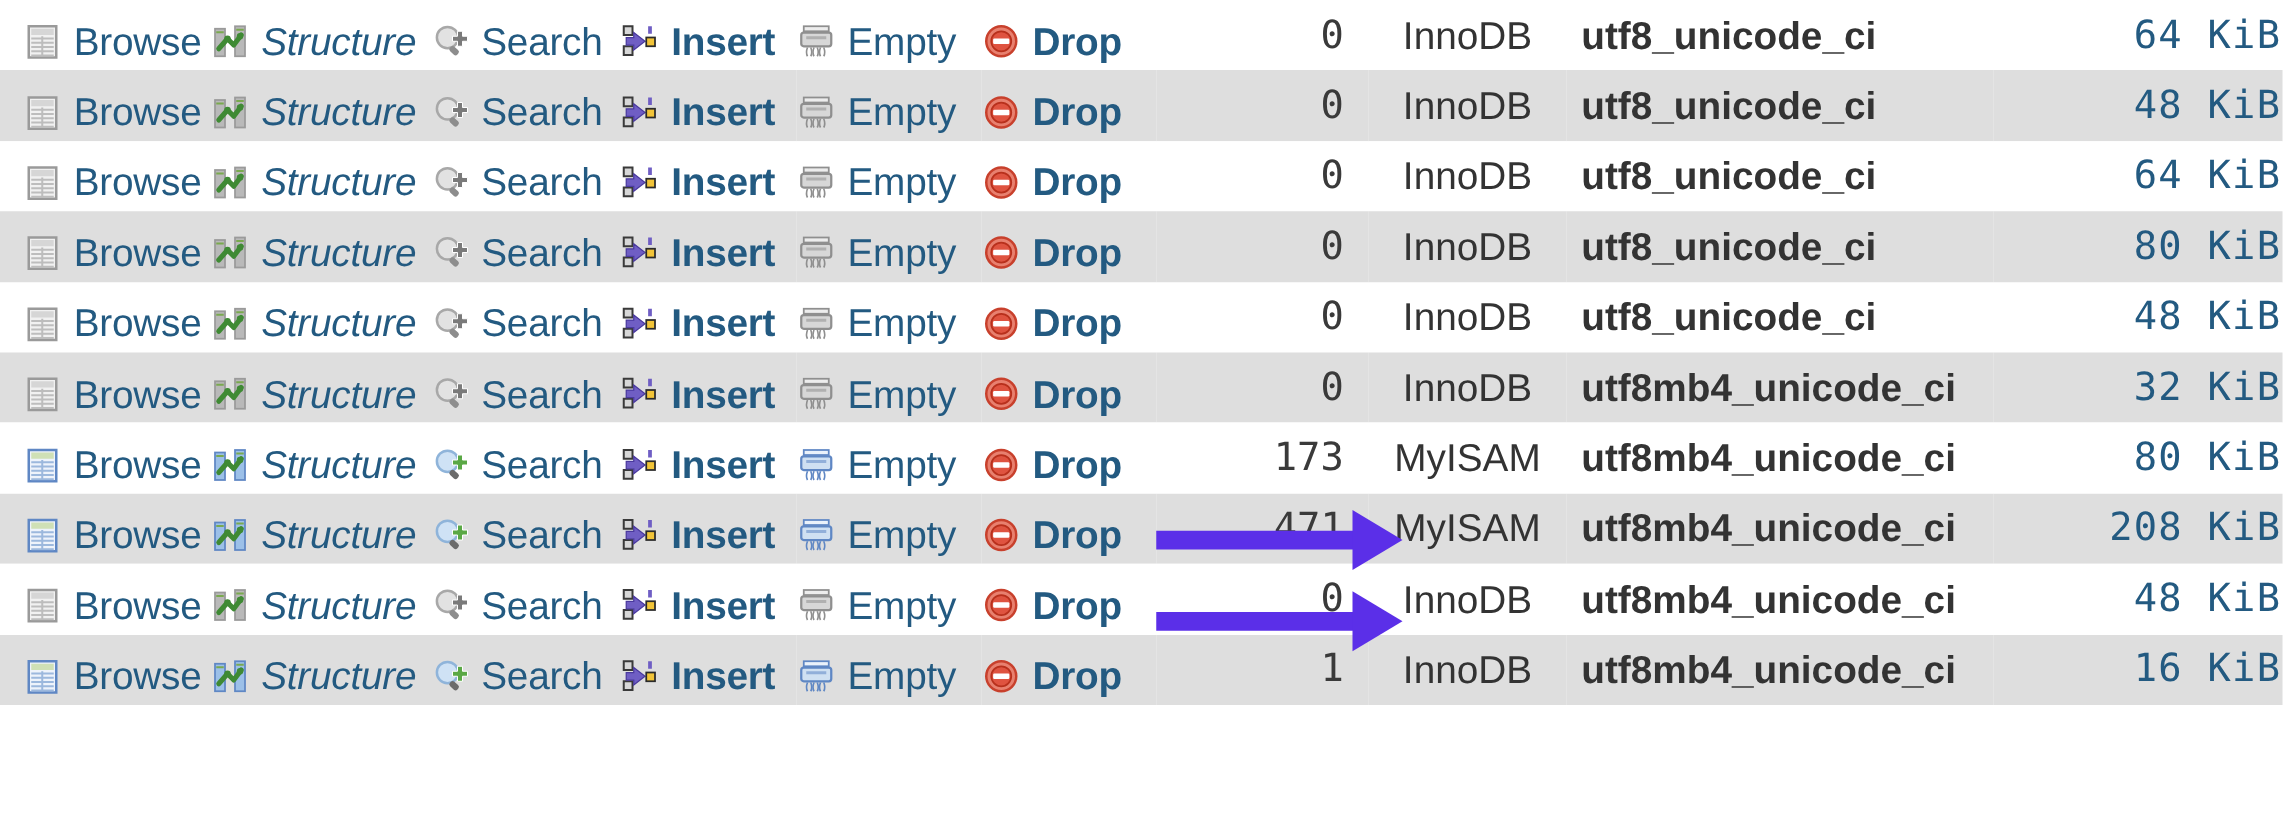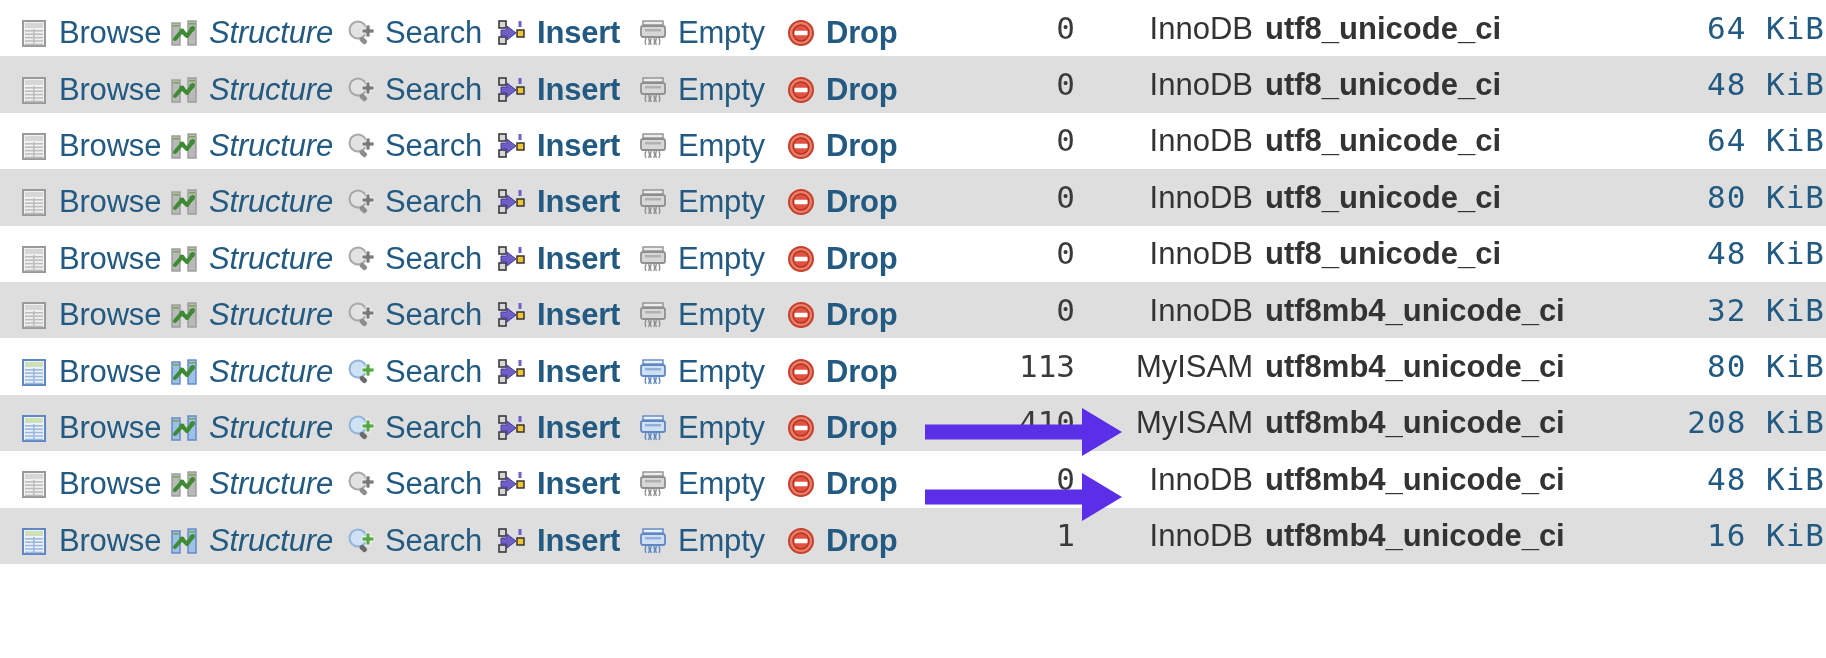--- a/index.html
+++ b/index.html
@@ -33,21 +33,21 @@
     font-size: 31px;
     line-height: 1;
   }
 
   
   .act {
     text-align: left;
   }
   .act-inner {
     display: flex;
-    align-items: flex-start;
+    align-items: center;
     gap: 9px;
     margin-top: 10px;
   }
   .link-text {
     color: #235a81;
     font-size: 31px;
     letter-spacing: -0.2px;
   }
   .col-browse    { width: 150px; padding-left: 18px !important; }
   .col-structure { width: 176px; font-style: italic; }
@@ -59,21 +59,21 @@
   .col-rows {
     width: 150px;
     text-align: right;
     padding-right: 20px !important;
     font-size: 27px;
     color: #3a3a3a;
     font-family: "DejaVu Sans Mono", "Liberation Mono", monospace;
   }
   .col-engine {
     width: 158px;
-    text-align: right;
+    text-align: center;
     color: #333333;
     font-size: 31px;
   }
   .col-collation {
     width: 330px;
     text-align: left;
     padding-left: 12px !important;
     color: #333333;
     font-size: 31px;
     font-weight: bold;
@@ -767,21 +767,21 @@
               <span>
                 <svg class="ico drop" viewBox="0 0 32 32" xmlns="http://www.w3.org/2000/svg">
                   <circle cx="16" cy="16" r="12" fill="#e8806f" stroke="#c8402c" stroke-width="2"></circle>
                   <circle cx="16" cy="16" r="8" fill="#df5340" stroke="#b8301c" stroke-width="1.4"></circle>
                   <rect x="9.5" y="13.8" width="13" height="4.4" rx="1" fill="#ffffff"></rect>
                 </svg>
               </span>
               <span class="link-text">Drop</span>
             </span>
           </td>
-          <td class="col-rows">113</td>
+          <td class="col-rows">173</td>
           <td class="col-engine">MyISAM</td>
           <td class="col-collation">utf8mb4_unicode_ci</td>
           <td class="col-size">80 KiB</td>
         </tr>
         <tr class="row even">
           <td class="act col-browse">
             <span class="act-inner">
               <span>
                 <svg class="ico browse" viewBox="0 0 32 32" xmlns="http://www.w3.org/2000/svg">
                   <rect x="5" y="4" width="22" height="25" fill="#eef3fb" stroke="#5f87c4" stroke-width="2"></rect>
@@ -862,21 +862,21 @@
               <span>
                 <svg class="ico drop" viewBox="0 0 32 32" xmlns="http://www.w3.org/2000/svg">
                   <circle cx="16" cy="16" r="12" fill="#e8806f" stroke="#c8402c" stroke-width="2"></circle>
                   <circle cx="16" cy="16" r="8" fill="#df5340" stroke="#b8301c" stroke-width="1.4"></circle>
                   <rect x="9.5" y="13.8" width="13" height="4.4" rx="1" fill="#ffffff"></rect>
                 </svg>
               </span>
               <span class="link-text">Drop</span>
             </span>
           </td>
-          <td class="col-rows">410</td>
+          <td class="col-rows">471</td>
           <td class="col-engine">MyISAM</td>
           <td class="col-collation">utf8mb4_unicode_ci</td>
           <td class="col-size">208 KiB</td>
         </tr>
         <tr class="row odd">
           <td class="act col-browse">
             <span class="act-inner">
               <span>
                 <svg class="ico browse" viewBox="0 0 32 32" xmlns="http://www.w3.org/2000/svg">
                   <rect x="5" y="4" width="22" height="25" fill="#f1f1f1" stroke="#9a9a9a" stroke-width="2"></rect>

